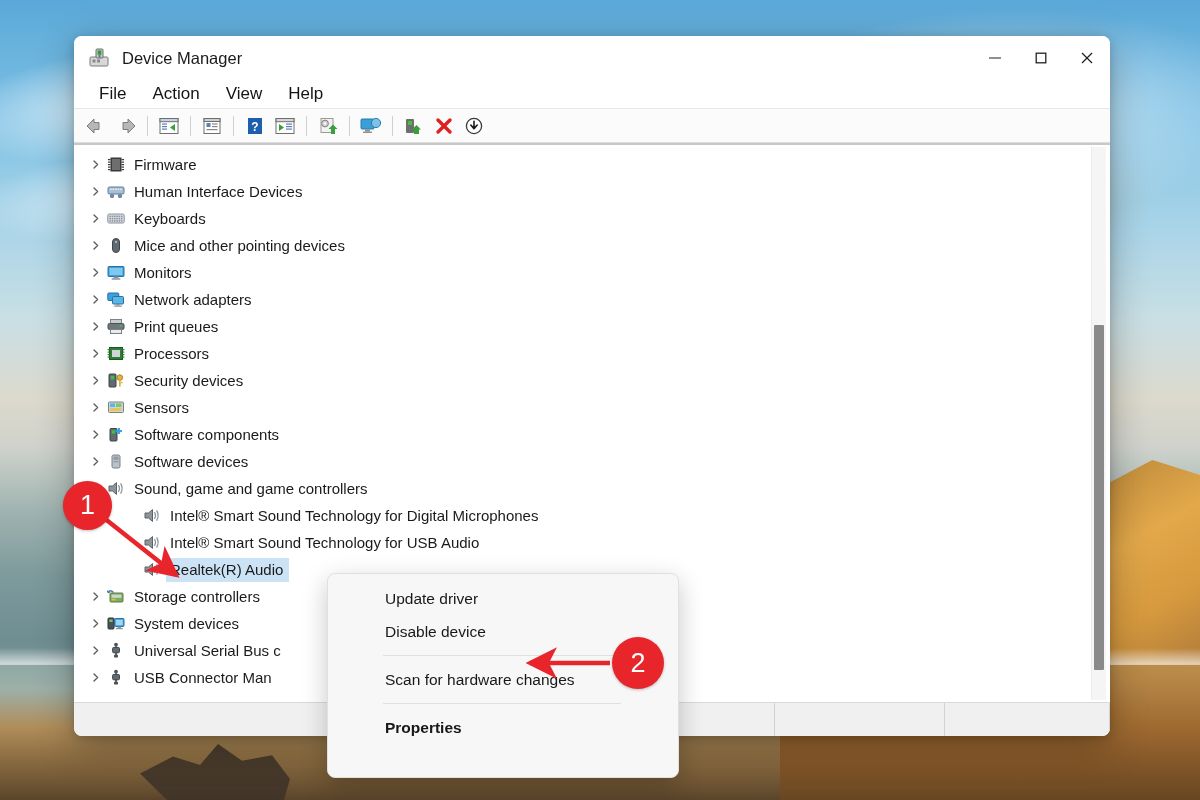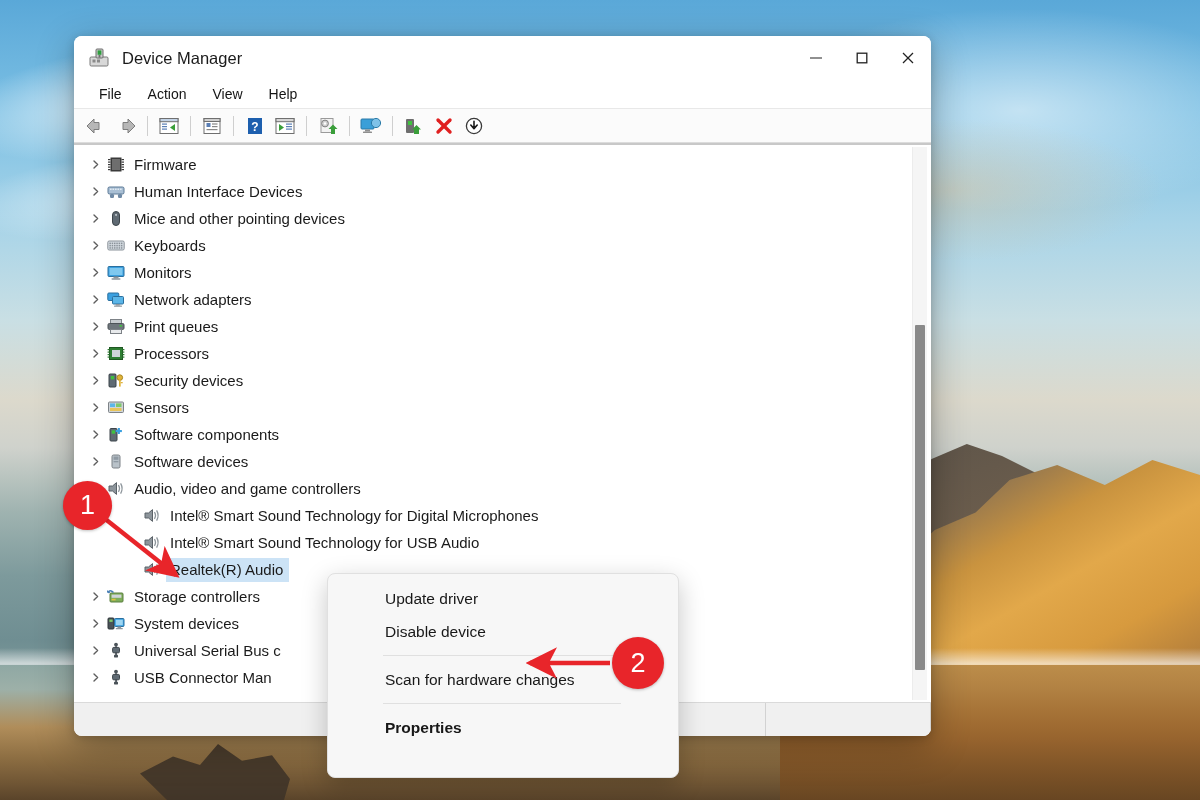--- a/index.html
+++ b/index.html
@@ -84,21 +84,21 @@
     width: 150px; height: 70px;
     background: #3d3328;
     clip-path: polygon(18% 100%, 0% 62%, 22% 38%, 40% 50%, 52% 20%, 68% 44%, 88% 36%, 100% 70%, 96% 100%);
     opacity: .85;
   }
 
   
   #window {
     position: absolute;
     left: 74px; top: 36px;
-    width: 857px; height: 700px;
+    width: 1036px; height: 700px;
     background: #ffffff;
     border-radius: 8px;
     box-shadow: 0 10px 38px rgba(0,0,0,.30), 0 2px 10px rgba(0,0,0,.18);
     display: flex; flex-direction: column;
     overflow: hidden;
   }
 
   
   #titlebar {
     height: 44px; flex: 0 0 44px;
@@ -121,21 +121,21 @@
   
   #menubar {
     height: 29px; flex: 0 0 29px;
     display: flex; align-items: center;
     padding-left: 12px;
     background: #ffffff;
     border-bottom: 1px solid #e8e8e8;
   }
   .menu-item {
     padding: 3px 13px;
-    font-size: 14px; color: #141414;
+    font-size: 17px; color: #141414;
     cursor: default;
   }
 
   
   #toolbar {
     height: 34px; flex: 0 0 34px;
     display: flex; align-items: center;
     padding-left: 8px;
     background: #fbfbfb;
     border-bottom: 1px solid #dcdcdc;
@@ -442,35 +442,20 @@
         <rect x="3" y="11" width="4" height="4" rx="1.2" fill="#6f8aa6"></rect>
         <rect x="11" y="11" width="4" height="4" rx="1.2" fill="#6f8aa6"></rect>
         <rect x="3" y="5.6" width="1.6" height="1.3" fill="#e8eff5"></rect>
                 <rect x="5.5" y="5.6" width="1.6" height="1.3" fill="#e8eff5"></rect>
                 <rect x="8" y="5.6" width="1.6" height="1.3" fill="#e8eff5"></rect>
                 <rect x="10.5" y="5.6" width="1.6" height="1.3" fill="#e8eff5"></rect>
                 <rect x="13" y="5.6" width="1.6" height="1.3" fill="#e8eff5"></rect>
               </svg>
             </span>
             <span class="lbl">Human Interface Devices</span>
-          </div>
-          <div class="row">
-            <span class="chev">
-              <svg width="11" height="11" viewBox="0 0 11 11">
-                <path d="M4 2 L7.6 5.5 L4 9" stroke="#5e5e5e" stroke-width="1.4" fill="none" stroke-linecap="round" stroke-linejoin="round"></path>
-              </svg>
-            </span>
-            <span class="dicon">
-              <svg width="18" height="17" viewBox="0 0 18 17">
-                <rect x="5.5" y="1.5" width="7" height="14" rx="3.5" fill="#5f6a73" stroke="#3d454b" stroke-width="1"></rect>
-        <line x1="9" y1="2.5" x2="9" y2="7" stroke="#2d3438" stroke-width="1"></line>
-        <rect x="8.3" y="3.5" width="1.5" height="3" rx=".7" fill="#c7ced4"></rect>
-              </svg>
-            </span>
-            <span class="lbl">Mice and other pointing devices</span>
           </div>
           <div class="row">
             <span class="chev">
               <svg width="11" height="11" viewBox="0 0 11 11">
                 <path d="M4 2 L7.6 5.5 L4 9" stroke="#5e5e5e" stroke-width="1.4" fill="none" stroke-linecap="round" stroke-linejoin="round"></path>
               </svg>
             </span>
             <span class="dicon">
               <svg width="18" height="17" viewBox="0 0 18 17">
                 <rect x="0.8" y="4" width="16.4" height="9" rx="1.4" fill="#d6dde3" stroke="#8a9299" stroke-width="1"></rect>
@@ -497,20 +482,35 @@
             <span class="lbl">Keyboards</span>
           </div>
           <div class="row">
             <span class="chev">
               <svg width="11" height="11" viewBox="0 0 11 11">
                 <path d="M4 2 L7.6 5.5 L4 9" stroke="#5e5e5e" stroke-width="1.4" fill="none" stroke-linecap="round" stroke-linejoin="round"></path>
               </svg>
             </span>
             <span class="dicon">
               <svg width="18" height="17" viewBox="0 0 18 17">
+                <rect x="5.5" y="1.5" width="7" height="14" rx="3.5" fill="#5f6a73" stroke="#3d454b" stroke-width="1"></rect>
+        <line x1="9" y1="2.5" x2="9" y2="7" stroke="#2d3438" stroke-width="1"></line>
+        <rect x="8.3" y="3.5" width="1.5" height="3" rx=".7" fill="#c7ced4"></rect>
+              </svg>
+            </span>
+            <span class="lbl">Mice and other pointing devices</span>
+          </div>
+          <div class="row">
+            <span class="chev">
+              <svg width="11" height="11" viewBox="0 0 11 11">
+                <path d="M4 2 L7.6 5.5 L4 9" stroke="#5e5e5e" stroke-width="1.4" fill="none" stroke-linecap="round" stroke-linejoin="round"></path>
+              </svg>
+            </span>
+            <span class="dicon">
+              <svg width="18" height="17" viewBox="0 0 18 17">
                 <rect x="1" y="2.5" width="16" height="10" rx="1" fill="#3aa0e0" stroke="#2a6f9e" stroke-width="1"></rect>
         <rect x="2.5" y="4" width="13" height="7" fill="#7fc8ef"></rect>
         <rect x="6.5" y="12.5" width="5" height="2" fill="#8f979d"></rect>
         <rect x="4.5" y="14.2" width="9" height="1.5" rx=".6" fill="#8f979d"></rect>
               </svg>
             </span>
             <span class="lbl">Monitors</span>
           </div>
           <div class="row">
             <span class="chev">
@@ -637,21 +637,21 @@
                 <path d="M2 4 L5.5 7.6 L9 4" stroke="#5e5e5e" stroke-width="1.4" fill="none" stroke-linecap="round" stroke-linejoin="round"></path>
               </svg>
             </span>
             <span class="dicon">
               <svg width="18" height="17" viewBox="0 0 18 17">
                 <path d="M2 6 L5.5 6 L9.5 2.6 L9.5 14.4 L5.5 11 L2 11 Z" fill="#8d959b" stroke="#5b6268" stroke-width="1" stroke-linejoin="round"></path>
         <path d="M11.4 5.2 Q13.6 8.5 11.4 11.8" stroke="#8d959b" stroke-width="1.3" fill="none"></path>
         <path d="M13.6 3.4 Q16.6 8.5 13.6 13.6" stroke="#8d959b" stroke-width="1.3" fill="none"></path>
               </svg>
             </span>
-            <span class="lbl">Audio, video and game controllers</span>
+            <span class="lbl">Sound, game and game controllers</span>
           </div>
           <div class="row child">
             <span class="chev"></span>
             <span class="dicon">
               <svg width="18" height="17" viewBox="0 0 18 17">
                 <path d="M2 6 L5.5 6 L9.5 2.6 L9.5 14.4 L5.5 11 L2 11 Z" fill="#8d959b" stroke="#5b6268" stroke-width="1" stroke-linejoin="round"></path>
         <path d="M11.4 5.2 Q13.6 8.5 11.4 11.8" stroke="#8d959b" stroke-width="1.3" fill="none"></path>
         <path d="M13.6 3.4 Q16.6 8.5 13.6 13.6" stroke="#8d959b" stroke-width="1.3" fill="none"></path>
               </svg>
             </span>

